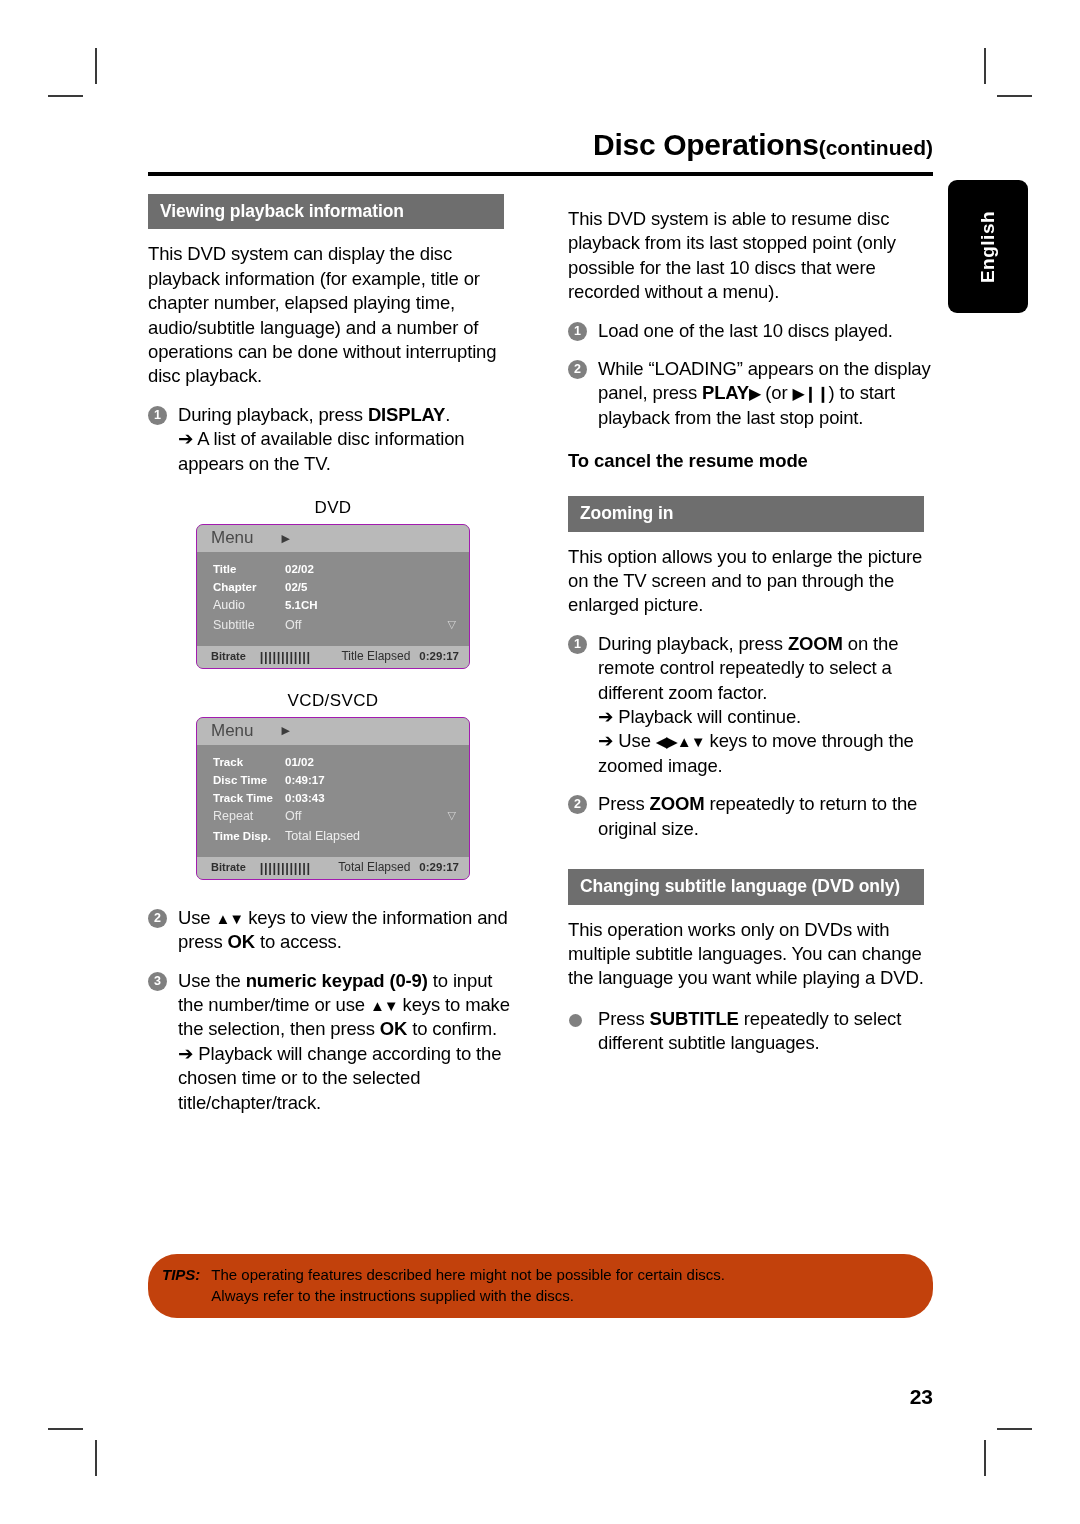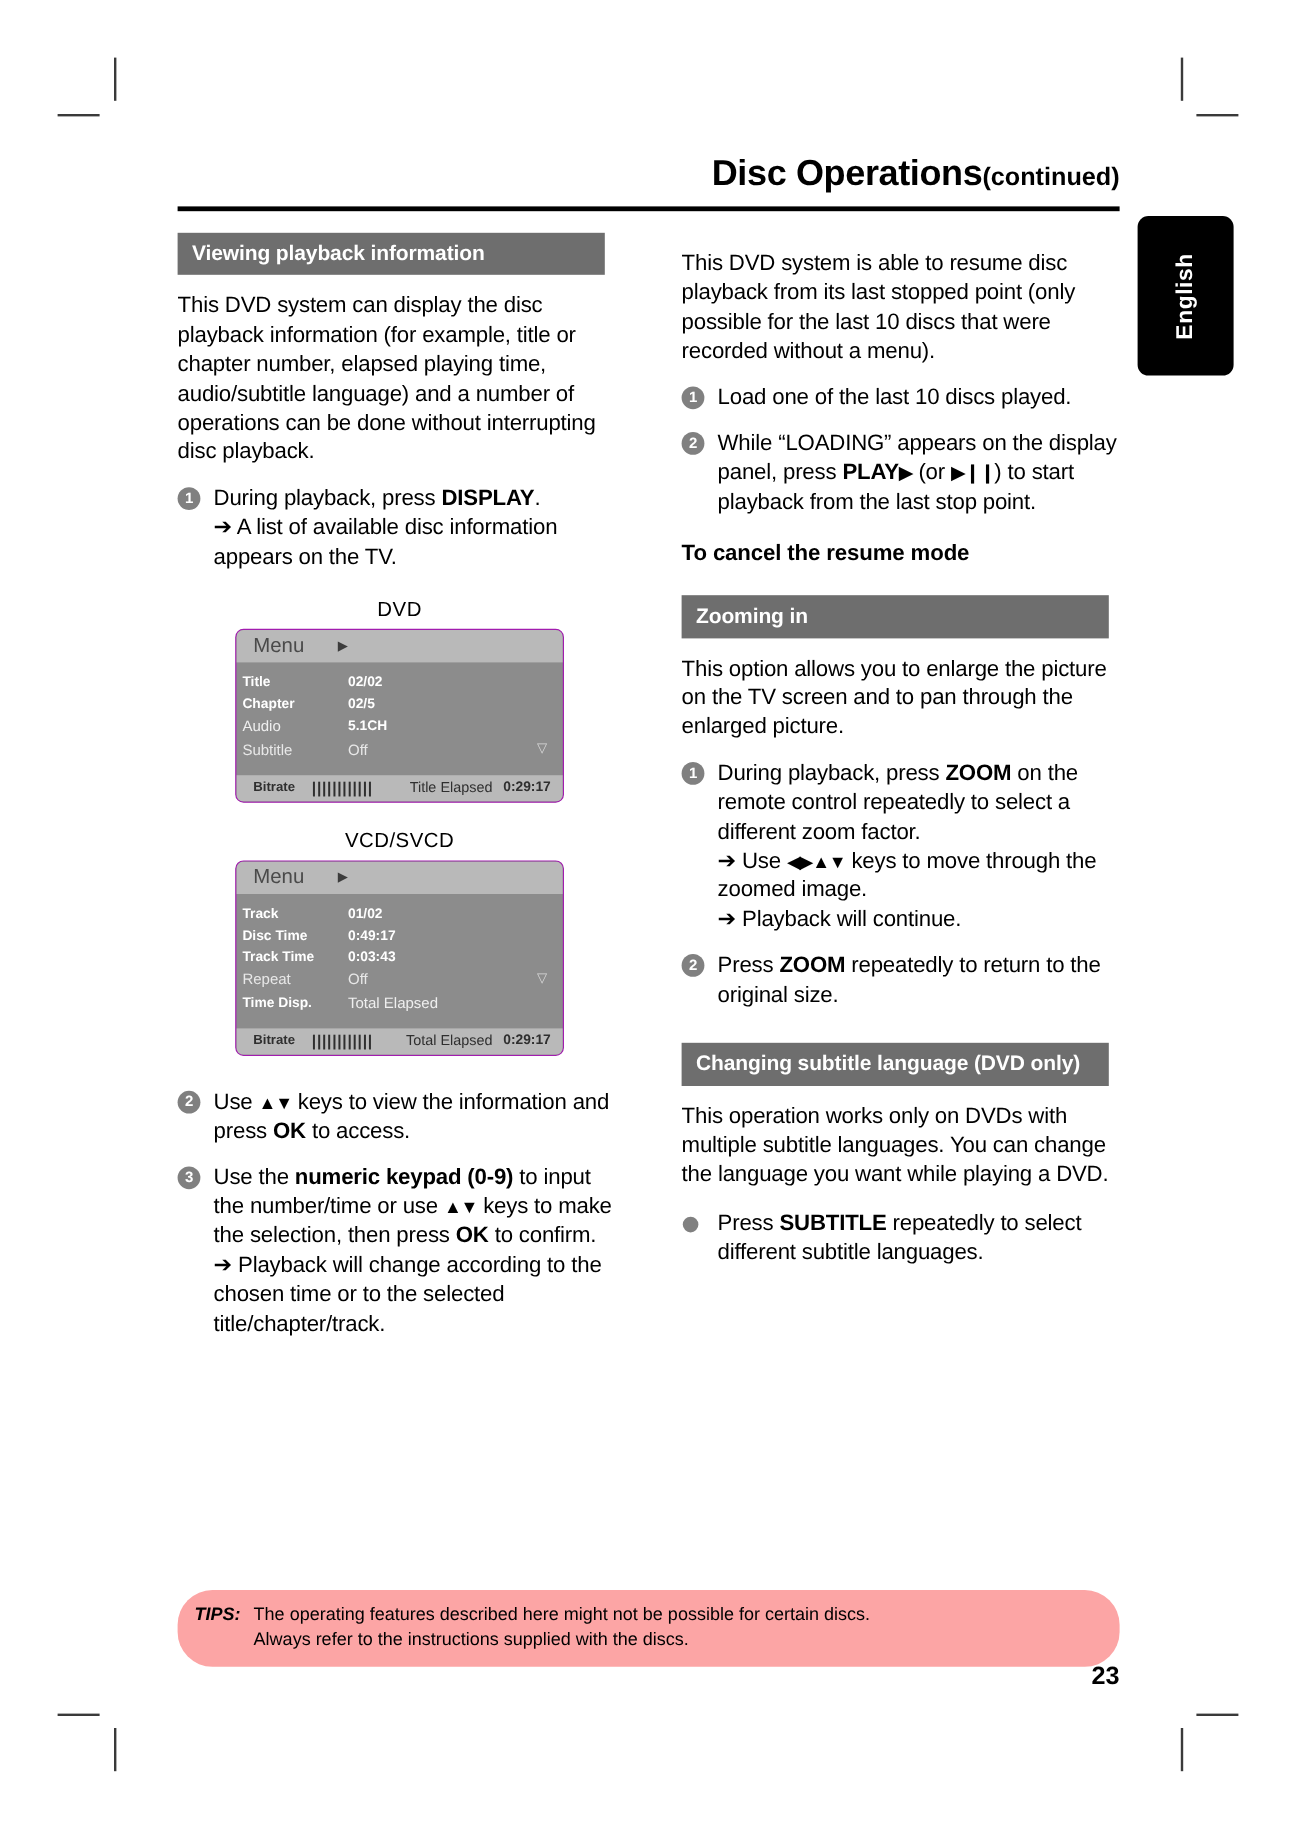--- a/index.html
+++ b/index.html
@@ -177,22 +177,21 @@
     color: #3c3c3c;
   }
   .osd-body {
     position: relative;
     padding: 8px 0 10px 0;
   }
   .osd-row {
     display: flex;
     font-size: 11.5px;
     line-height: 1.58;
-    padding-left: 5px;
-    gap: 16px;
+    padding-left: 16px;
   }
   .osd-row .lbl { width: 72px; }
   .osd-row .val { }
   .osd-row.bold .lbl, .osd-row.bold .val { font-weight: bold; color: #ffffff; }
   .osd-row.plain .lbl, .osd-row.plain .val { font-weight: normal; color: #e8e8e8; font-size: 12.5px; }
   .osd-down {
     position: absolute;
     right: 13px;
     font-size: 11px;
     color: #d8d8d8;
@@ -212,23 +211,23 @@
     font-size: 13px;
   }
   .osd-foot .spacer { flex: 1; }
   .osd-foot .elapsed-lbl { font-weight: normal; font-size: 12px; margin-right: 9px; }
   .osd-foot .elapsed-val { font-weight: bold; font-size: 11.5px; }
 
   
   .tips {
     position: absolute;
     left: 148px;
-    top: 1325px;
+    top: 1254px;
     width: 785px;
-    background: #fca5a5;
+    background: #c2410c;
     padding: 10px 0 11px 0;
     font-size: 15px;
     line-height: 1.42;
     border-radius: 29px;
   }
   .tips-inner { display: flex; padding-left: 14px; }
   .tips-label {
     font-weight: bold;
     font-style: italic;
     margin-right: 11px;
@@ -382,22 +381,22 @@
   <div class="subhead">To cancel the resume mode</div>
 
 
   <div class="sec-head narrow" style="margin-top:24px;">Zooming in</div>
 
   <p class="para">This option allows you to enlarge the picture on the TV screen and to pan through the enlarged picture.</p>
 
   <div class="step">
     <span class="num">1</span>
     <span>During playback, press </span><span class="kb">ZOOM</span><span> on the remote control repeatedly to select a different zoom factor.</span>
+    <span class="arrow-line">➔ Playback will continue.</span>
     <span class="arrow-line"><span>➔ Use </span><span class="keyglyph">◀▶▲▼</span><span> keys to move through the zoomed image.</span></span>
-    <span class="arrow-line">➔ Playback will continue.</span>
   </div>
 
   <div class="step">
     <span class="num">2</span>
     <span>Press </span><span class="kb">ZOOM</span><span> repeatedly to return to the original size.</span>
   </div>
 
   <div class="sec-head narrow" style="margin-top:28px;">Changing subtitle language (DVD only)</div>
 
   <p class="para">This operation works only on DVDs with multiple subtitle languages. You can change the language you want while playing a DVD.</p>

